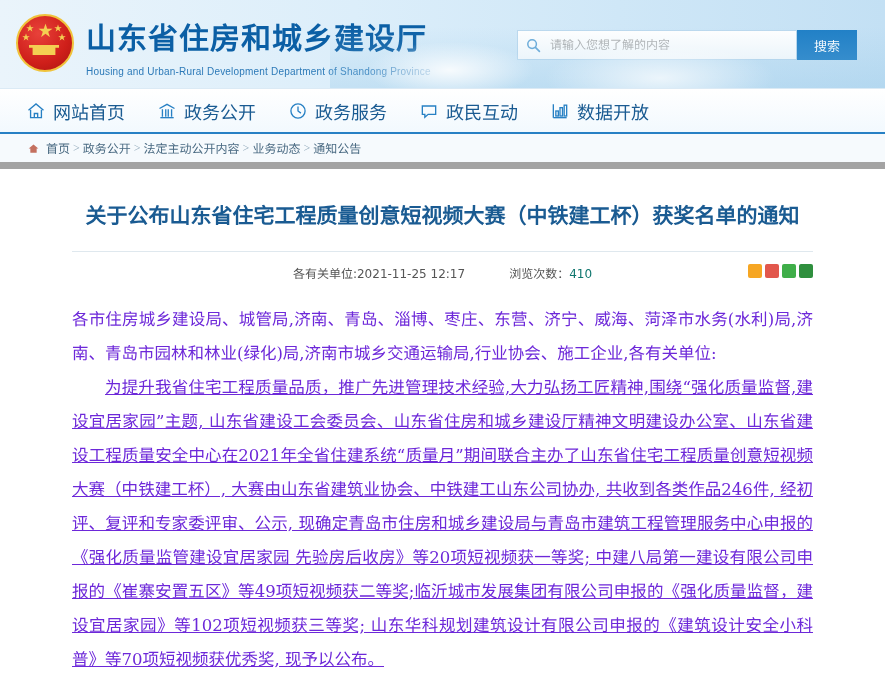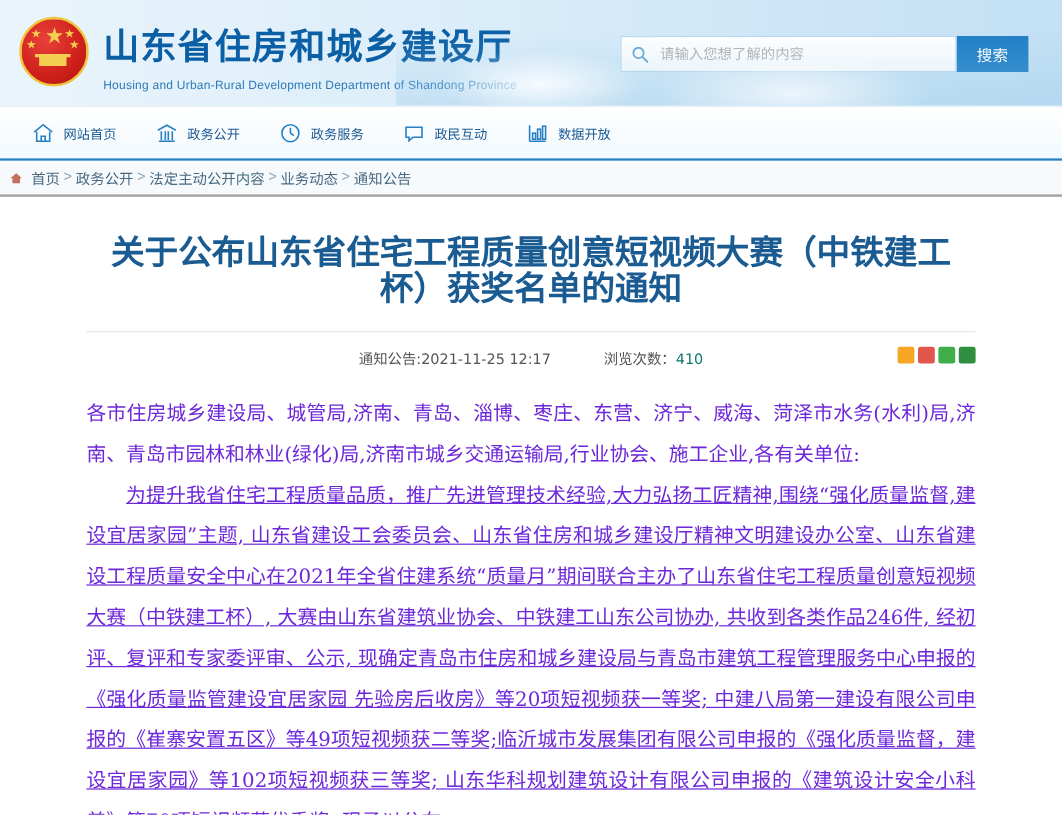--- a/index.html
+++ b/index.html
@@ -152,54 +152,54 @@
     display: flex;
     align-items: center;
     gap: 7px;
     padding: 0 16px;
     height: 44px;
     cursor: pointer;
     white-space: nowrap;
   }
   .nav-item .label {
     font-family: "DejaVu Sans", "Liberation Sans", sans-serif;
-    font-size: 11px;
+    font-size: 18px;
     color: #1a5b92;
   }
   .nav-ico { width: 20px; height: 20px; display:block; }
 
   
   .crumb {
     height: 28px;
     background: #f6fafd;
-    border-bottom: 2px solid #a3a3a3;
-    display: flex;
-    align-items: center;
-    padding-left: 8px;
-    font-family: Liberation Mono, monospace;
+    border-bottom: 7px solid #a3a3a3;
+    display: flex;
+    align-items: center;
+    padding-left: 28px;
+    font-family: Liberation Serif, serif;
     font-size: 12px;
     color: #4a6a82;
     gap: 3px;
   }
   .crumb .home-dot {
     width: 11px; height: 11px;
     margin-right: 4px;
     display: inline-block;
   }
   .crumb a { color: #4a6a82; text-decoration: none; }
   .crumb .sep { color: #8fa7b8; }
 
   
   .article {
     padding: 0 72px;
   }
   .doc-title {
     text-align: center;
     font-family: "DejaVu Sans", "Liberation Sans", sans-serif;
-    font-size: 28px;
+    font-size: 21px;
     font-weight: bold;
     color: #1a5b92;
     margin-top: 32px;
     line-height: 30px;
     padding-bottom: 20px;
     border-bottom: 1px solid #dfe8ee;
   }
   .meta {
     position: relative;
     display: flex;
@@ -356,21 +356,21 @@
   <a href="#">业务动态</a>
   <span class="sep">&gt;</span>
   <a href="#">通知公告</a>
 </div>
 
 <div class="article">
   <div class="doc-title">关于公布山东省住宅工程质量创意短视频大赛（中铁建工杯）获奖名单的通知</div>
 
   <div class="meta">
     <span>
-      <span>通知公告:</span><span>2021-11-25 12:17</span>
+      <span>各有关单位:</span><span>2021-11-25 12:17</span>
     </span>
     <span>
       <span>浏览次数：</span><span class="views-num">410</span>
     </span>
     <span class="share">
       <i class="sh1"></i>
       <i class="sh2"></i>
       <i class="sh3"></i>
       <i class="sh4"></i>
     </span>

